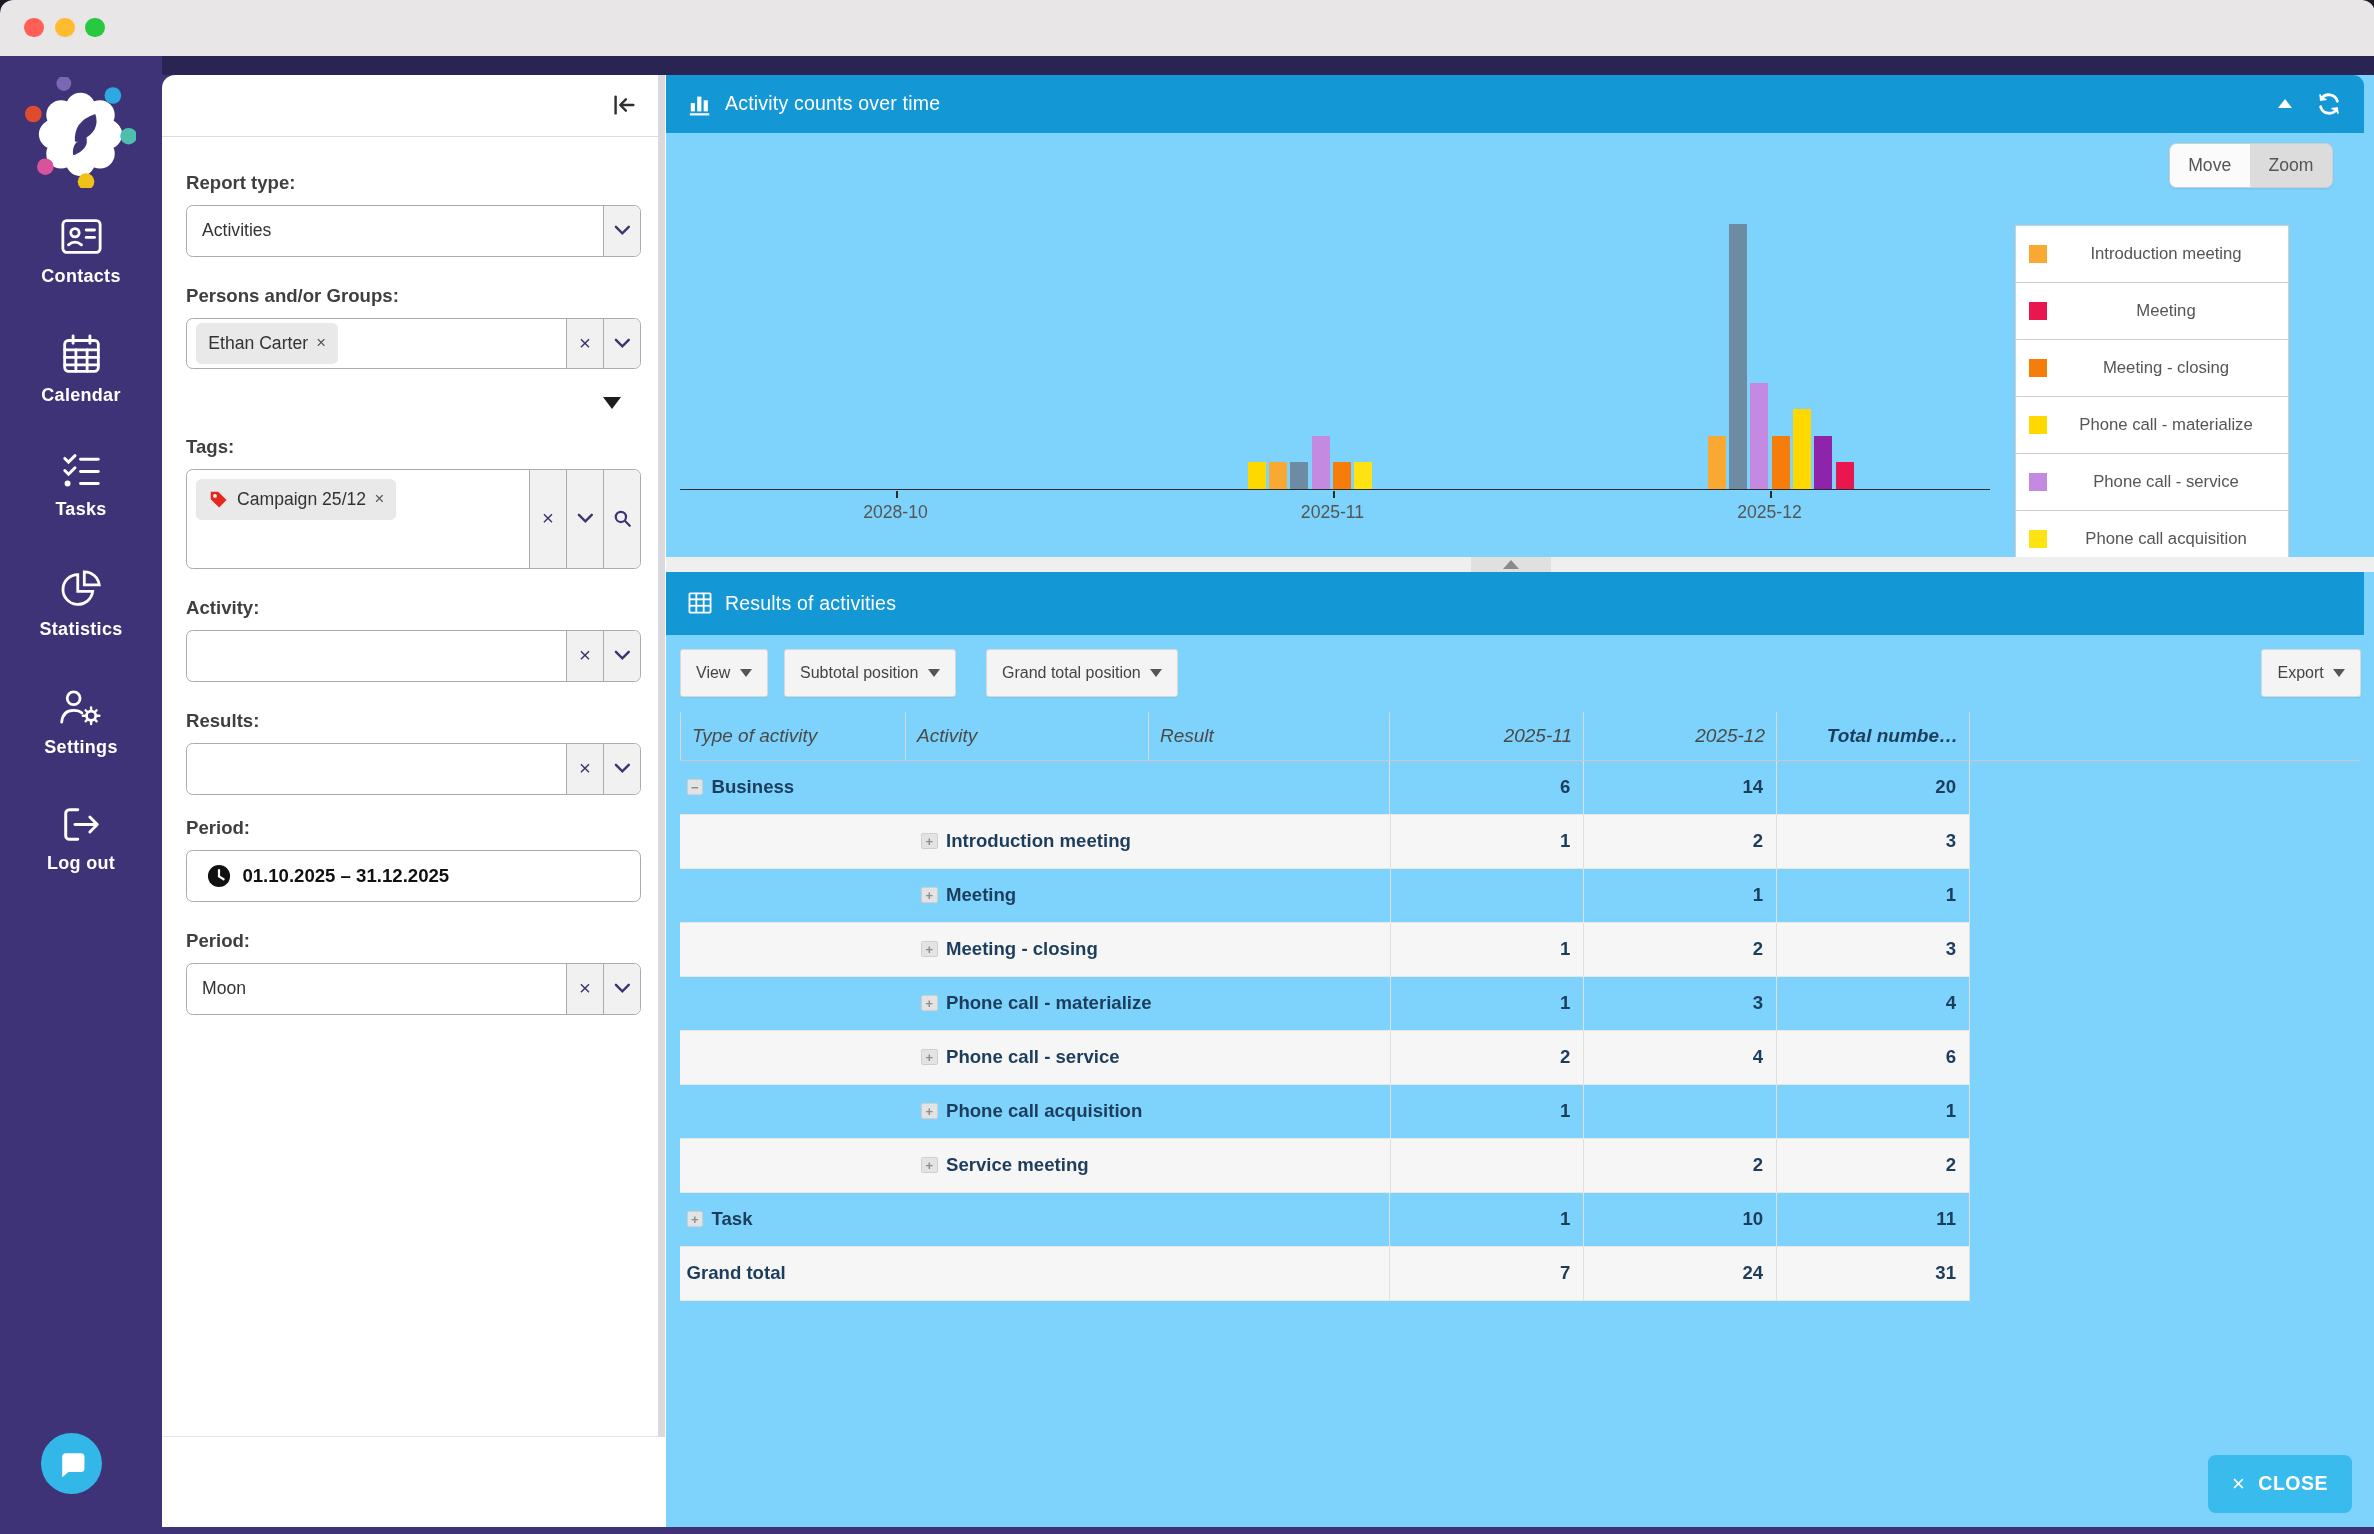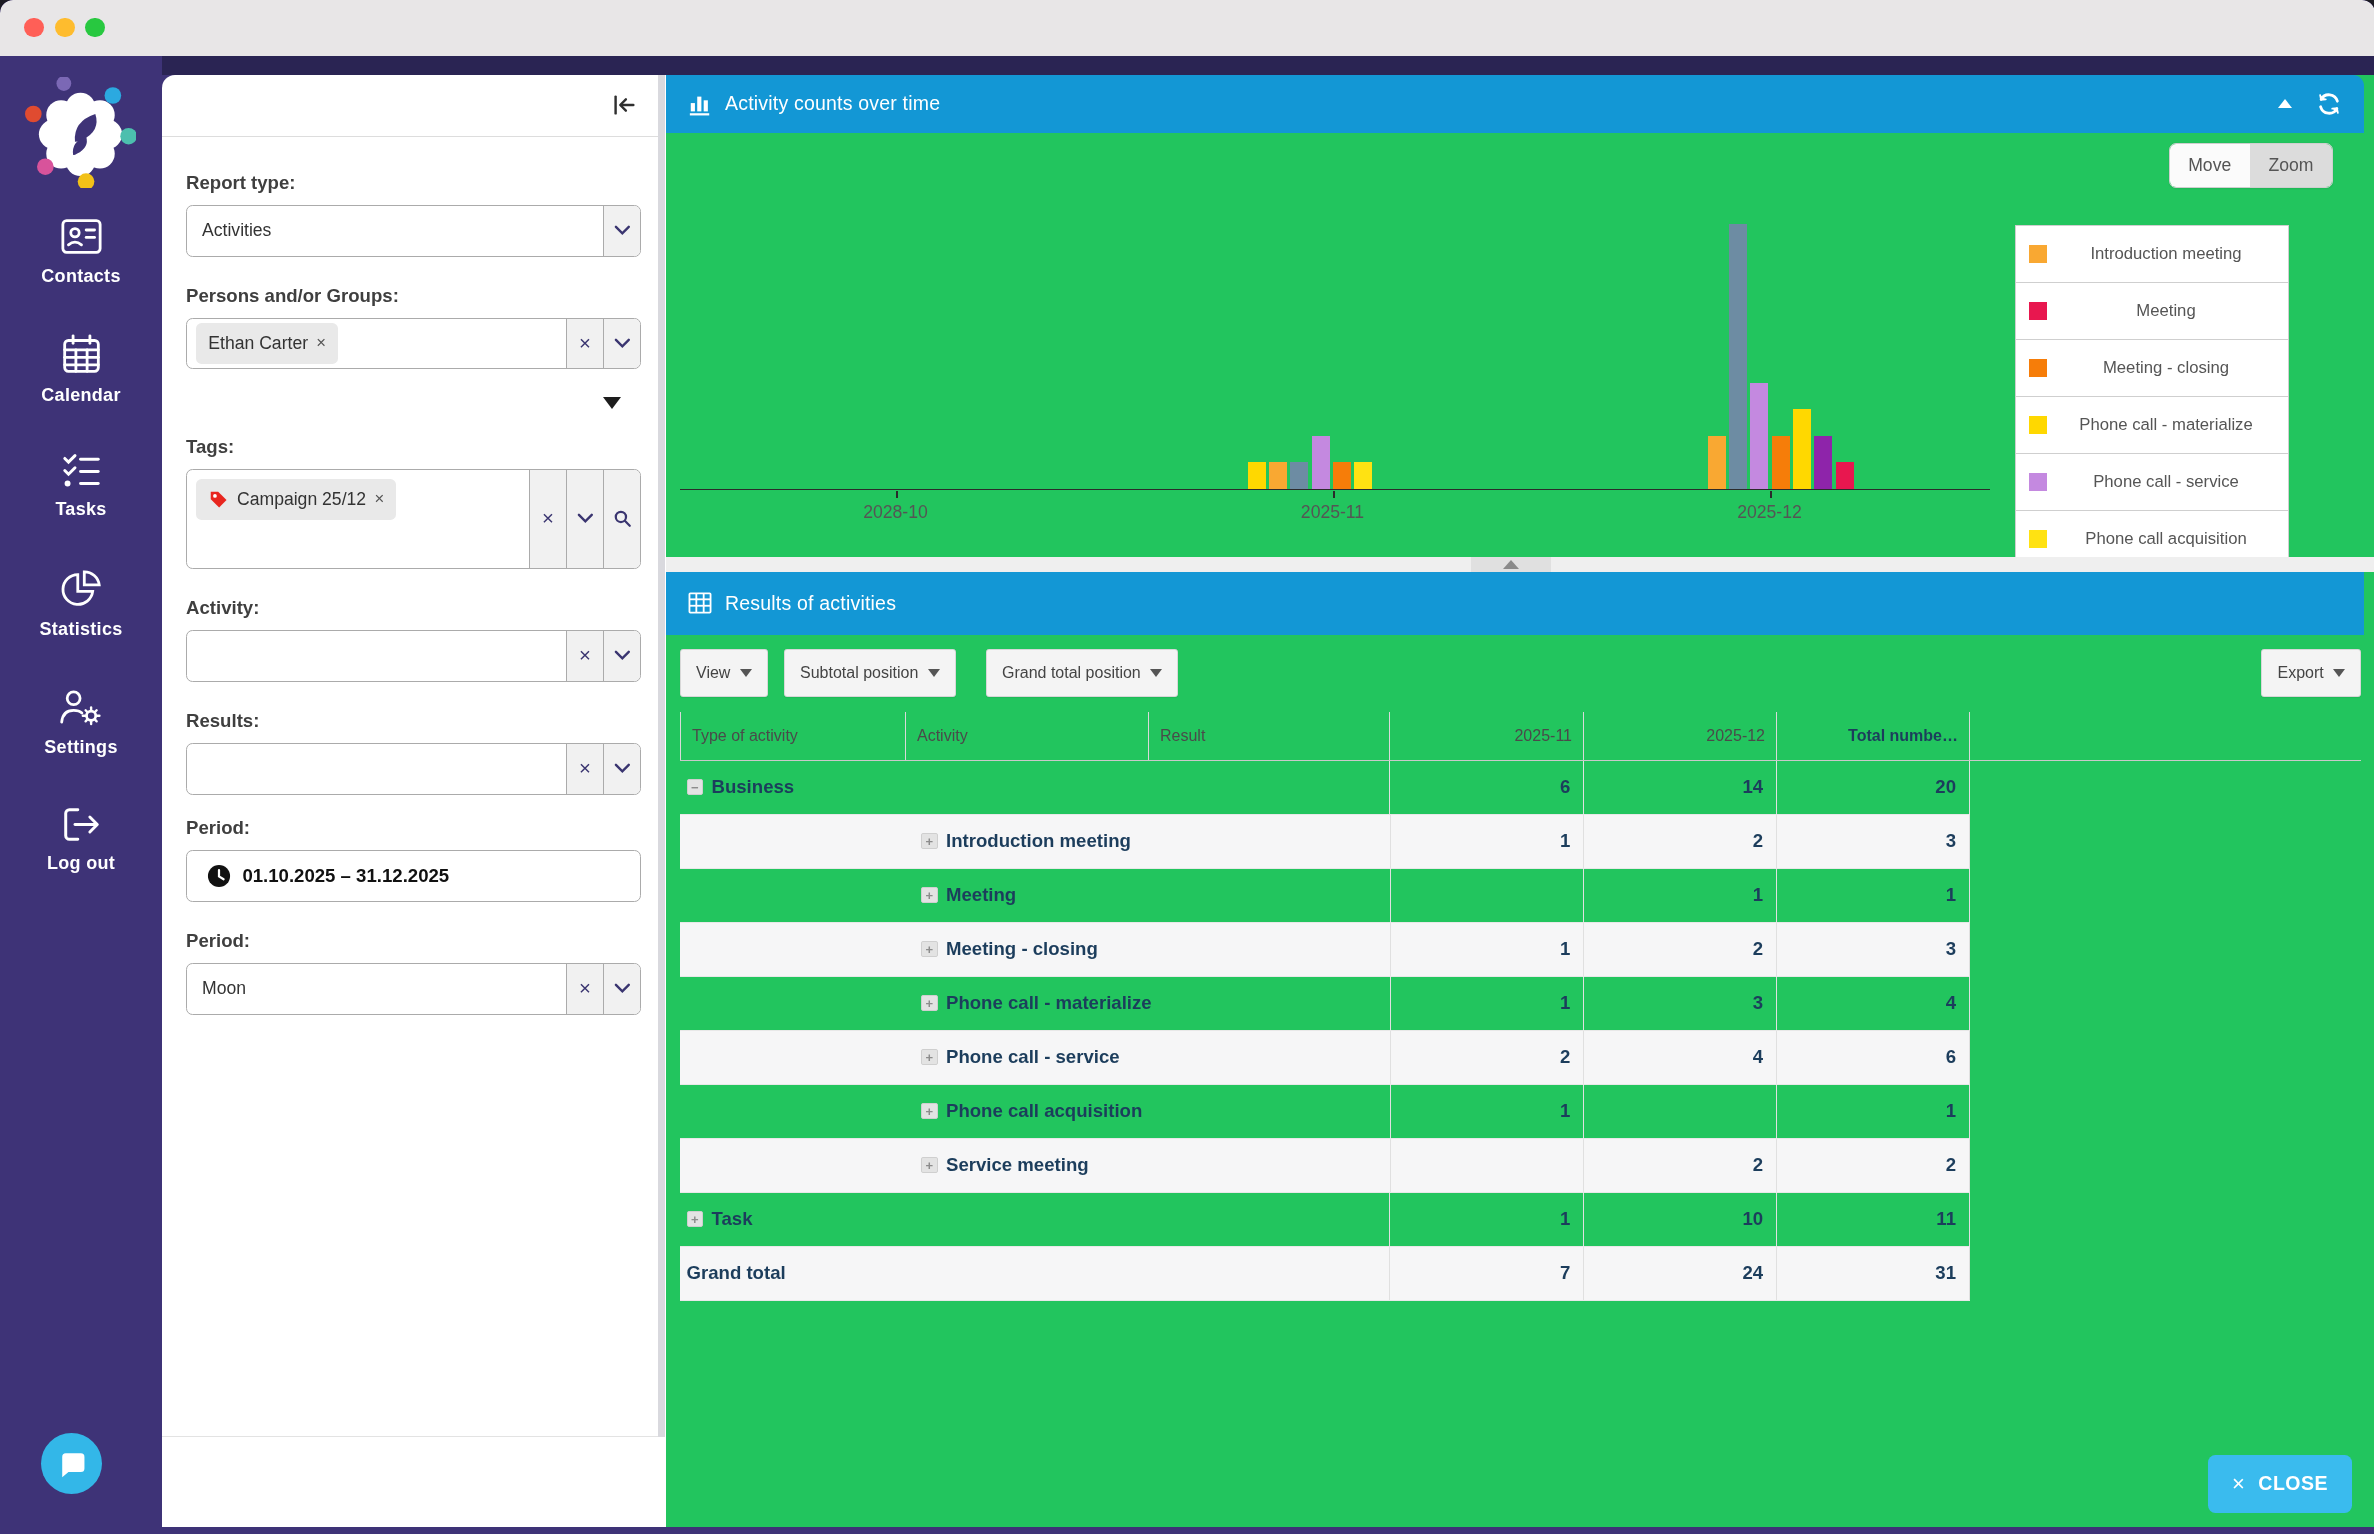--- a/index.html
+++ b/index.html
@@ -48,21 +48,21 @@
   .caret-down { width:0; height:0; border-left:9.3px solid transparent; border-right:9.3px solid transparent; border-top:12px solid #1d1d1d; }
   .toggle-row { display:flex; align-items:center; gap:14px; margin-top:37px; }
   .toggle { position:relative; width:54px; height:35px; background:#A2A2A2; border-radius:9.3px; }
   .toggle-knob { position:absolute; left:6.5px; top:6.5px; width:22px; height:22px; border:2.8px solid #fff; border-radius:5.6px; }
   .toggle-label { font-size:18.6px; font-weight:700; color:#4A4A4A; }
   .period-box { gap:11px; padding-left:20.4px; font-size:18.6px; font-weight:700; color:#111; }
 
   .v-splitter { position:absolute; left:496px; top:0; width:7.4px; height:1362px; background:#D9D9DE; }
 
   
-  .main-pane { position:absolute; left:504px; top:0; width:1709px; height:1452px; background:#22c55e; }
+  .main-pane { position:absolute; left:504px; top:0; width:1709px; height:1452px; background:#7dd3fc; }
   .blue-bar { background:#1397D5; color:#fff; display:flex; align-items:center; padding:0 22px; }
   .chart-header { position:absolute; left:0; top:0; width:1698px; height:58px; border-radius:0 11px 0 0; }
   .bar-title { font-size:19.5px; margin-left:13px; letter-spacing:0.2px; }
   .hdr-right { margin-left:auto; display:flex; align-items:center; gap:24px; }
   .tri-up { width:0; height:0; border-left:7.4px solid transparent; border-right:7.4px solid transparent; border-bottom:9.3px solid #fff; }
 
   .chart-body { position:absolute; left:0; top:58px; width:1709px; height:425px; overflow:hidden; }
   .mode-btns { position:absolute; right:42px; top:10px; display:flex; border:0.9px solid #CFCFCF; border-radius:7px; overflow:hidden; box-shadow:0 0.9px 1.9px rgba(0,0,0,.08); }
   .mode-btn { padding:11px 18.6px; font-size:17.6px; color:#555; background:#FBFBFB; }
   .mode-btn.active { background:#DCDCDC; }
@@ -81,21 +81,21 @@
   .tri-up-sm { width:0; height:0; border-left:8.3px solid transparent; border-right:8.3px solid transparent; border-bottom:9.3px solid #8A8A8A; }
 
   .results-header { position:absolute; left:0; top:497px; width:1698px; height:63px; }
   .toolbar { position:absolute; left:0; top:560px; width:1709px; height:77px; }
   .tb-btn { position:absolute; top:14px; height:48px; display:flex; align-items:center; gap:9.3px; padding:8px 15px; background:#F4F4F4; border:0.9px solid #D8D8D8; border-radius:2.8px; font-size:16px; color:#444; box-shadow:0 0.9px 0.9px rgba(0,0,0,.06); }
   .tb-caret { width:0; height:0; border-left:6.5px solid transparent; border-right:6.5px solid transparent; border-top:8.3px solid #555; }
 
   
   .rtable { position:absolute; left:14px; top:637px; width:1681px; }
   .thead { display:flex; height:49px; border-bottom:1.9px solid #C9C9C9; }
-  .th { display:flex; align-items:center; padding:0 11px; font-size:16px; color:#4A4A4A; border-right:0.9px solid #D9D9D9; }
+  .th { display:flex; align-items:center; padding:0 11px; font-size:19px; color:#4A4A4A; border-right:0.9px solid #D9D9D9;font-style:italic; }
   .th:first-child { border-left:0.9px solid #D9D9D9; }
   .th.num { justify-content:flex-end; }
   .th.total { font-weight:700; color:#1C3D5C; }
   .th.tail { border-right:none; flex:1; }
   .trow { display:flex; height:54px; border-bottom:0.9px solid #E8E8E8; width:1290px; }
   .trow.stripe { background:#F6F6F7; }
   .name-cell { width:711px; display:flex; align-items:center; font-size:18.6px; font-weight:700; color:#1C3D5C; border-right:0.9px solid #E0E0E0; }
   .num-cell { display:flex; align-items:center; justify-content:flex-end; padding-right:13px; font-size:18.6px; font-weight:700; color:#1C3D5C; border-right:0.9px solid #E0E0E0; }
   .expander { width:16.7px; height:16.7px; margin-right:8.3px; background:#E3E3E3; border:0.9px solid #CFCFCF; border-radius:1.9px; display:flex; align-items:center; justify-content:center; font-size:13px; color:#8C8C8C; line-height:1; }
 

